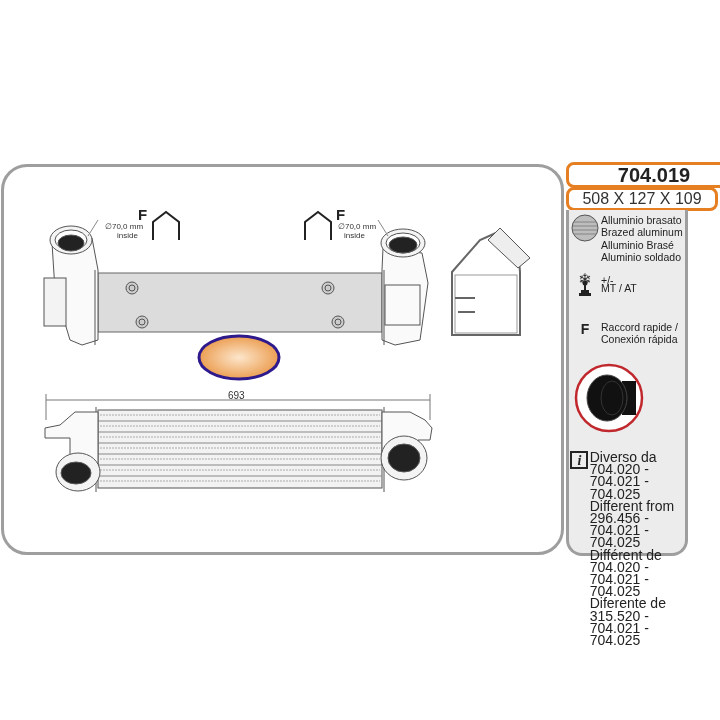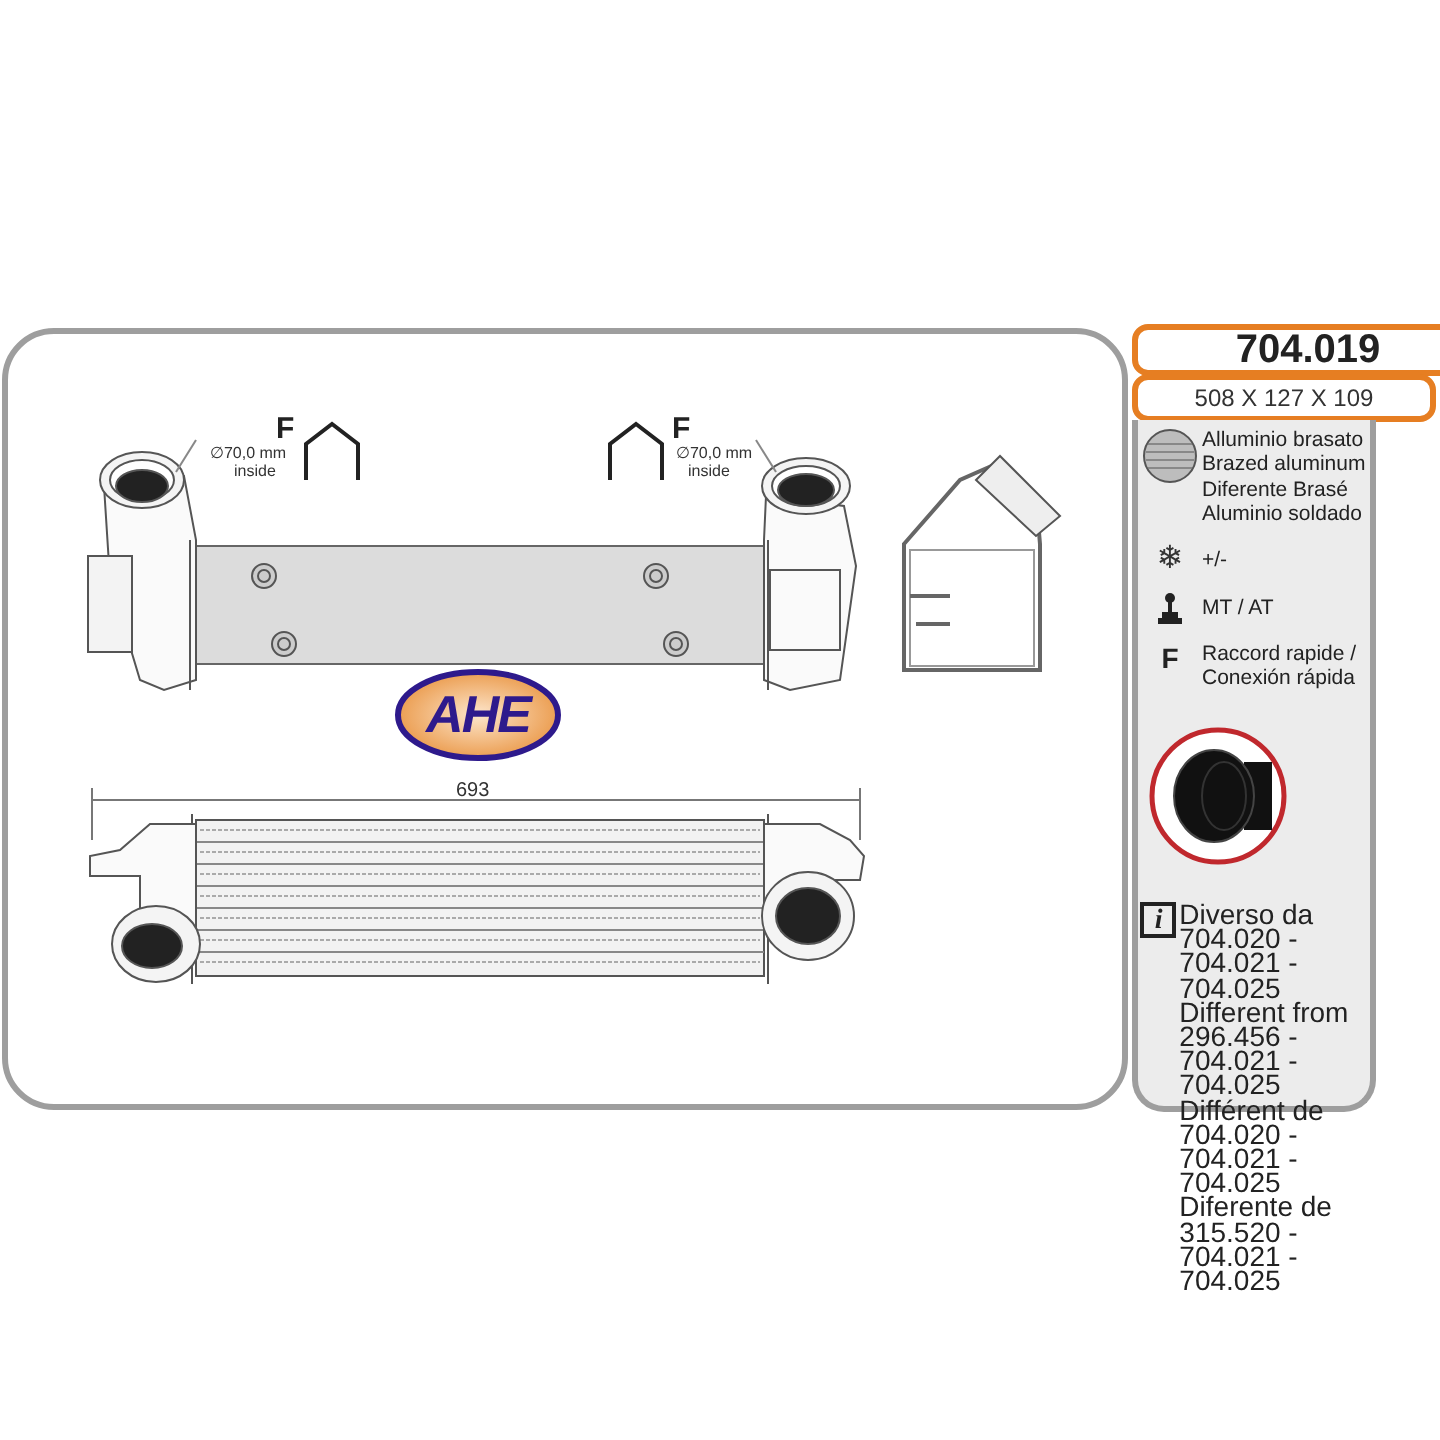--- a/index.html
+++ b/index.html
@@ -1,20 +1,20 @@
 <!DOCTYPE html>
 <html><head>
 <meta charset="utf-8">
 <style>
   html, body { margin:0; padding:0; background:#ffffff; }
   body { width:720px; height:720px; position:relative; overflow:hidden; font-family:"Liberation Sans", sans-serif; color:#222; }
 
   .drawing-panel { position:absolute; left:1px; top:164px; width:563px; height:391px; border:3px solid #9e9e9e; border-radius:26px; background:#fff; box-sizing:border-box; }
   .part-number-box { position:absolute; left:566px; top:162px; width:176px; height:26px; border:3px solid #e67e22; border-radius:8px; background:#fff; box-sizing:border-box; display:flex; align-items:center; justify-content:center; font-weight:bold; font-size:20px; color:#222; }
-  .dims-box { position:absolute; left:566px; top:187px; width:152px; height:24px; border:3px solid #e67e22; border-radius:8px; background:#fff; box-sizing:border-box; display:flex; align-items:center; justify-content:center; font-size:12px; color:#333; }
+  .dims-box { position:absolute; left:566px; top:187px; width:152px; height:24px; border:3px solid #e67e22; border-radius:8px; background:#fff; box-sizing:border-box; display:flex; align-items:center; justify-content:center; font-size:16px; color:#333; }
   .specs-panel { position:absolute; left:566px; top:210px; width:122px; height:346px; border:3px solid #9e9e9e; border-top:none; border-radius:0 0 16px 16px; background:#ececec; box-sizing:border-box; }
 
   .spec-row { position:absolute; left:0; display:flex; align-items:flex-start; }
   .spec-icon { width:32px; display:flex; justify-content:center; }
   .spec-text { font-size:10.5px; line-height:12.4px; color:#222; }
 
   .dim-label { position:absolute; font-size:9px; color:#333; }
   .logo { position:absolute; left:197px; top:334px; width:84px; height:47px; }
 </style>
 </head>
@@ -110,21 +110,20 @@
 <div class="logo">
   <svg width="84" height="47" viewBox="0 0 84 47">
     <defs>
       <radialGradient id="lg" cx="50%" cy="50%" r="60%">
         <stop offset="0%" stop-color="#fde6cc"></stop>
         <stop offset="100%" stop-color="#e8903a"></stop>
       </radialGradient>
     </defs>
     <ellipse cx="42" cy="23.5" rx="40" ry="21.5" fill="url(#lg)" stroke="#2e1a8c" stroke-width="3"></ellipse>
   </svg>
-  <span style="position:absolute;left:0;top:8px;width:84px;text-align:center;font-weight:bold;font-style:italic;font-size:26px;color:#2e1a8c;letter-spacing:-1px;">AHE</span>
 </div>
 
 <div class="part-number-box">
   <span>704.019</span>
 </div>
 <div class="dims-box">
   <span>508 X 127 X 109</span>
 </div>
 
 <div class="specs-panel">
@@ -137,31 +136,31 @@
           <line x1="3" y1="8" x2="25" y2="8"></line>
             <line x1="2" y1="12" x2="26" y2="12"></line>
           <line x1="2" y1="16" x2="26" y2="16"></line>
             <line x1="3" y1="20" x2="25" y2="20"></line>
         </g>
       </svg>
     </div>
     <div class="spec-text">
       <div>Alluminio brasato</div>
       <div>Brazed aluminum</div>
-      <div>Diferente Brasé</div>
+      <div>Alluminio Brasé</div>
       <div>Aluminio soldado</div>
     </div>
   </div>
 
   <div class="spec-row" style="top:62px;">
     <div class="spec-icon" style="font-size:16px;line-height:16px;color:#333;">❄</div>
     <div class="spec-text" style="line-height:16px;">+/-</div>
   </div>
 
-  <div class="spec-row" style="top:86px;">
+  <div class="spec-row" style="top:70px;">
     <div class="spec-icon">
       <svg width="12" height="16" viewBox="0 0 12 16">
           <circle cx="6" cy="3" r="2.5" fill="#222"></circle>
           <rect x="5" y="4" width="2" height="6" fill="#222"></rect>
           <rect x="2" y="10" width="8" height="3" fill="#222"></rect>
           <rect x="0" y="13" width="12" height="3" fill="#222"></rect>
         </svg>
     </div>
     <div class="spec-text" style="line-height:16px;">MT  / AT</div>
   </div>

